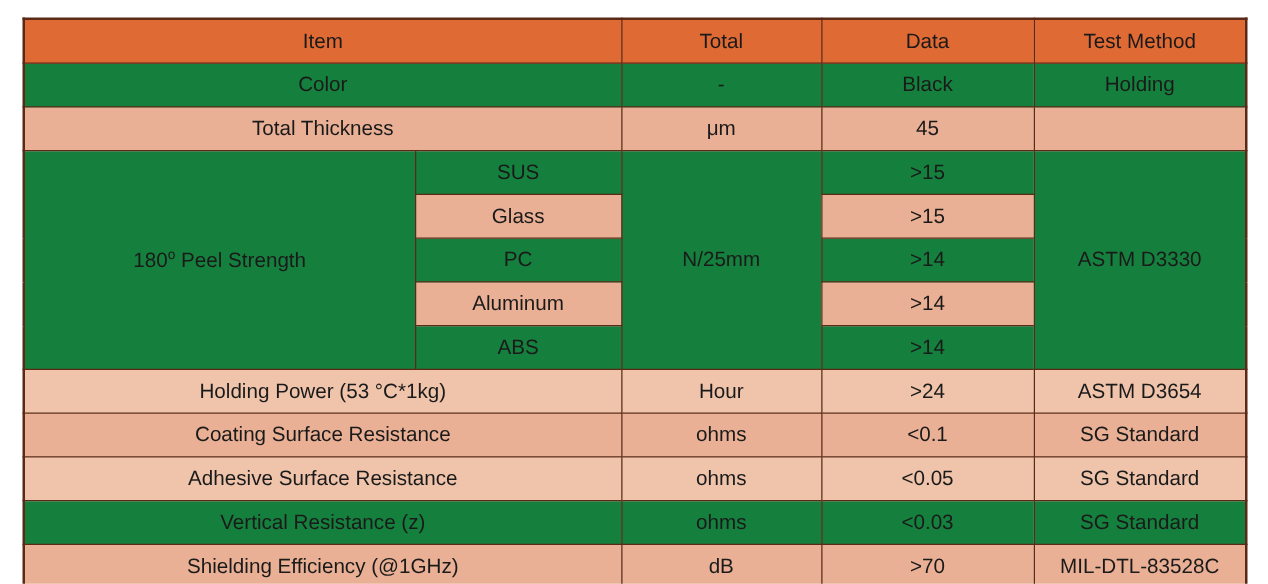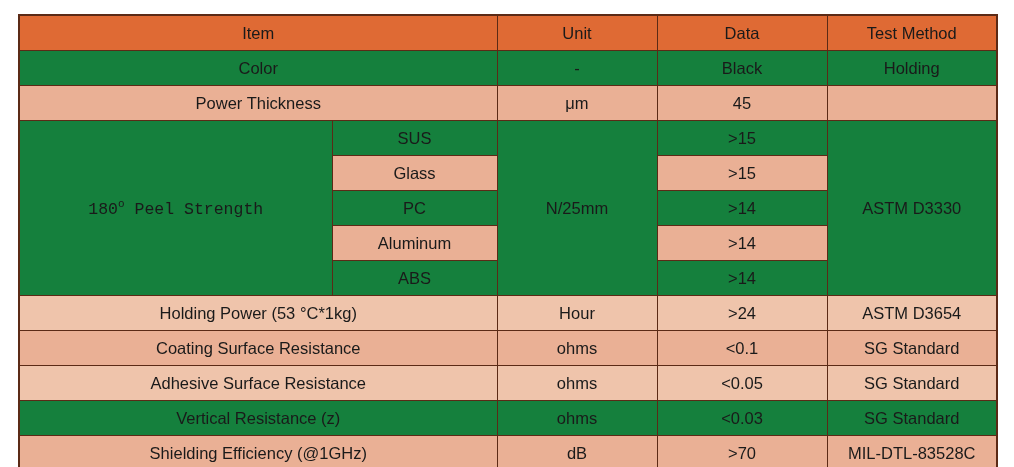--- a/index.html
+++ b/index.html
@@ -38,21 +38,20 @@
     font-weight: bold;
     color: #000000;
     font-size: 17px;
     height: 30px;
   }
   .tone-a { background: #15803d; }
   .tone-b { background: #eab095; }
   .tone-c { background: #efc4ab; }
   .peel-label {
     font-size: 17px;
-    font-family: Liberation Mono, monospace;
   }
   .peel-label sup {
     font-size: 11px;
     vertical-align: super;
   }
 </style>
 </head>
 <body>
 
 <div id="spec-wrap">
@@ -60,34 +59,34 @@
     <colgroup>
       <col style="width:313px">
       <col style="width:165px">
       <col style="width:160px">
       <col style="width:170px">
       <col style="width:170px">
     </colgroup>
     <tbody>
       <tr class="hdr">
         <td colspan="2">Item</td>
-        <td>Unit</td>
+        <td>Total</td>
         <td>Data</td>
         <td>Test Method</td>
       </tr>
 
       <tr>
         <td colspan="2" class="tone-a">Color</td>
         <td class="tone-a">-</td>
         <td class="tone-a">Black</td>
         <td class="tone-a">Holding</td>
       </tr>
 
       <tr>
-        <td colspan="2" class="tone-b">Power Thickness</td>
+        <td colspan="2" class="tone-b">Total Thickness</td>
         <td class="tone-b">μm</td>
         <td class="tone-b">45</td>
         <td class="tone-b"></td>
       </tr>
 
       <tr>
         <td rowspan="5" class="tone-a peel-label">
           <span>180</span><sup>o</sup><span> Peel Strength</span>
         </td>
         <td class="tone-a">SUS</td>

